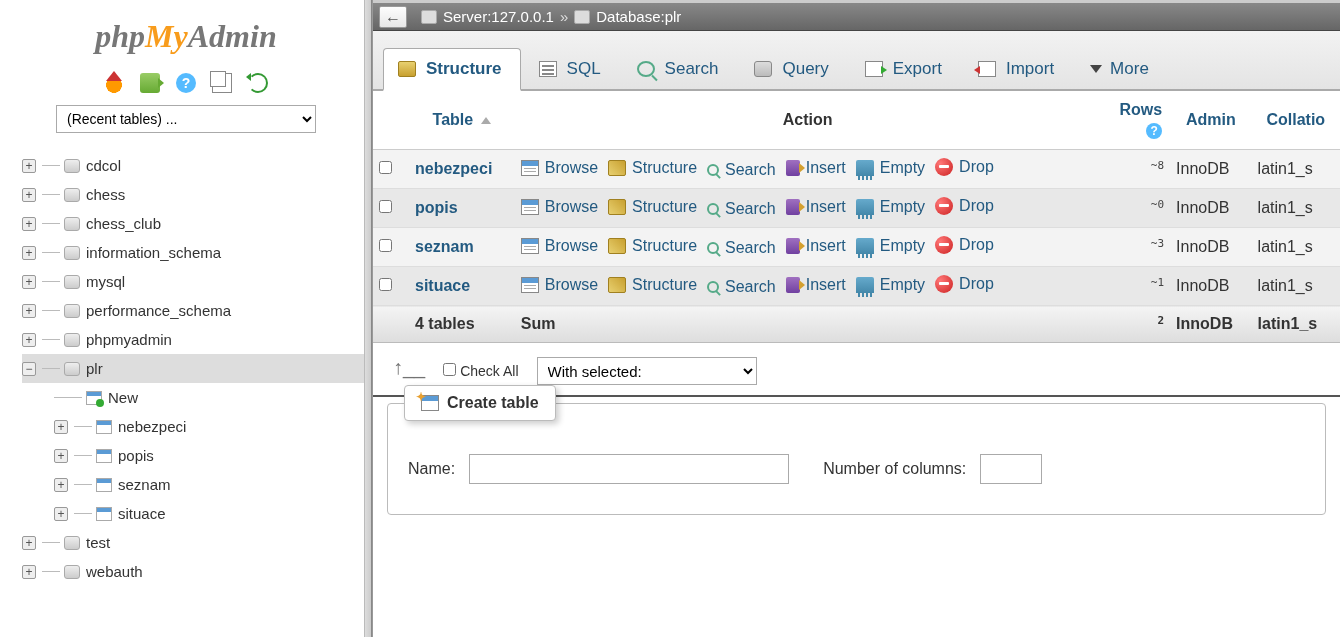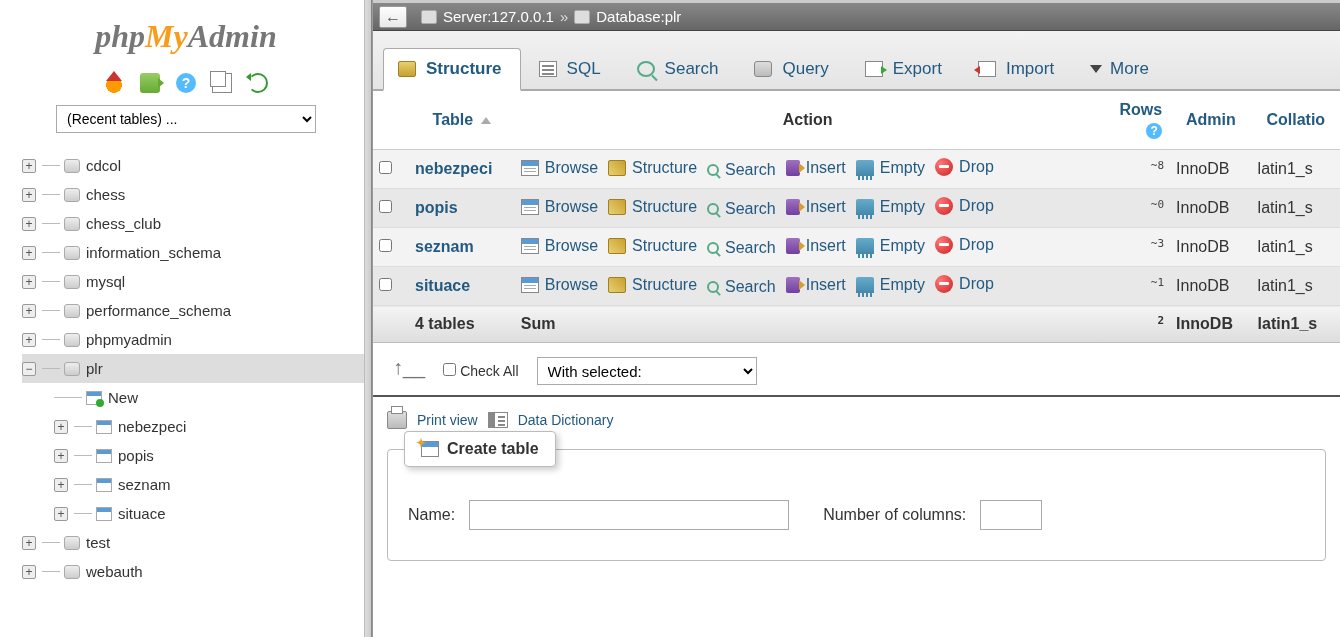--- a/index.html
+++ b/index.html
@@ -410,26 +410,20 @@
         </tfoot>
       </table>
     </div>
 
     <div class="below-table">
       <span class="up-arrow">↑__</span>
       <label><input type="checkbox" style=""> <span>Check All</span></label>
       <select class="with-sel"><option>With selected:</option></select>
     </div>
 
-    <div class="links-row">
-      <span class="print-ico"></span>
-      <span class="alink">Print view</span>
-      <span class="dd-ico"></span>
-      <span class="alink">Data Dictionary</span>
-    </div>
 
     <div class="create-fieldset">
       <div class="create-legend">
           <span class="ct-ico"></span>
           <span>Create table</span>
         </div>
       <div class="form-row">
         <span>Name:</span>
         <input type="text" class="name-input" style="">
         <span style="margin-left:20px">Number of columns:</span>

